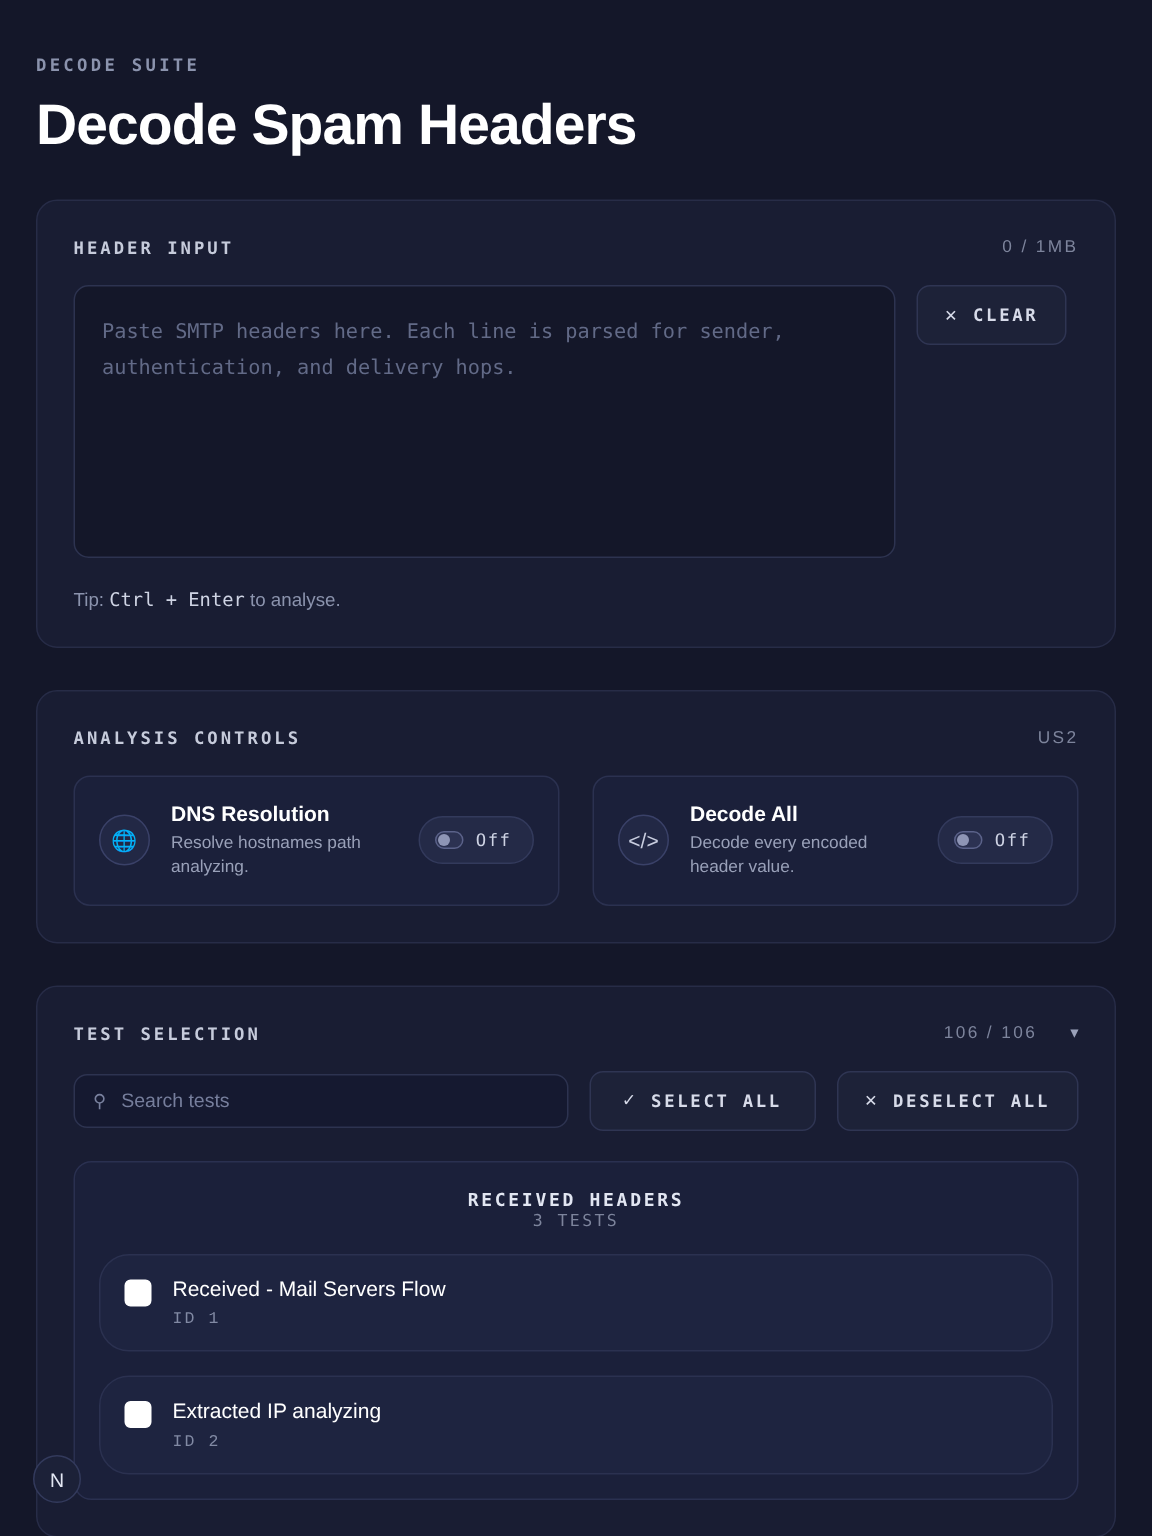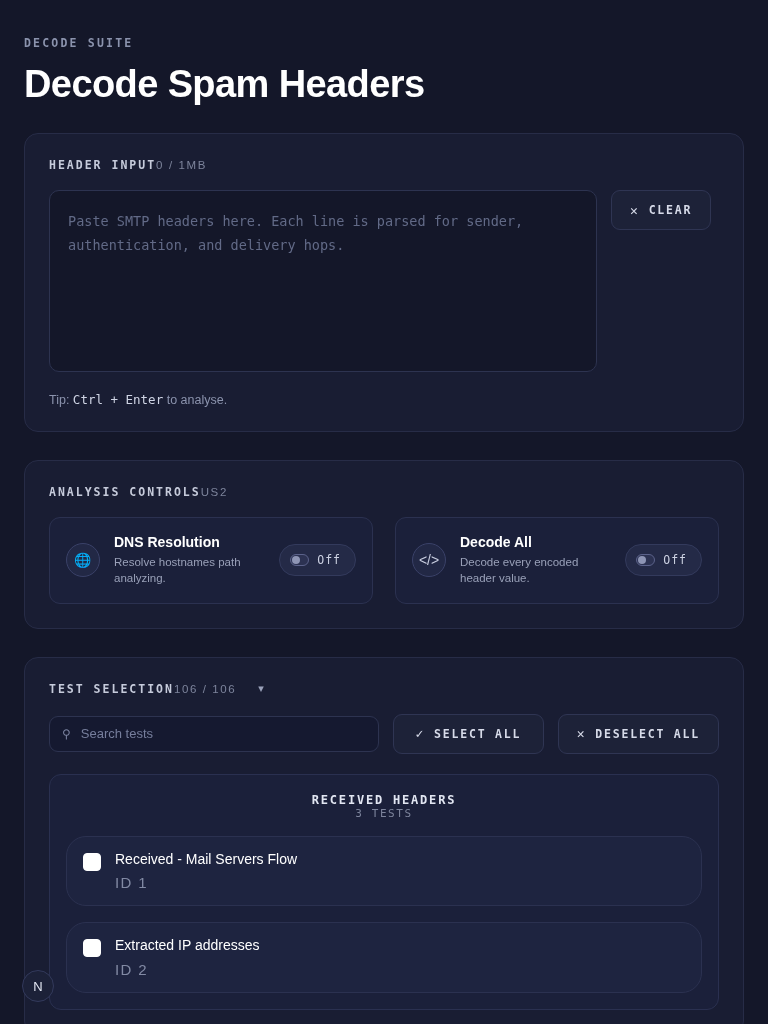--- a/index.html
+++ b/index.html
@@ -44,20 +44,21 @@
   .card {
     margin-top: 28px;
     background: #191d33;
     border: 1px solid #272c47;
     border-radius: 14px;
     padding: 24px;
   }
   .card-head {
     display: flex;
     align-items: center;
+    justify-content: space-between;
   }
   .card-label {
     font-family: "DejaVu Sans Mono", monospace;
     font-size: 11.5px;
     letter-spacing: 2px;
     color: #c6cbdb;
     font-weight: 700;
     text-transform: uppercase;
   }
   .card-meta {
@@ -256,22 +257,22 @@
     flex: 0 0 auto;
     margin-top: 2px;
     width: 18px; height: 18px;
     border-radius: 4px;
     background: #ffffff;
     border: 1px solid #ffffff;
   }
   .test-name { font-size: 14px; color: #ffffff; line-height: 1.2; }
   .test-id {
     margin-top: 7px;
-    font-family: Liberation Sans, sans-serif;
-    font-size: 15px;
+    font-family: Liberation Mono, monospace;
+    font-size: 11px;
     letter-spacing: 1.4px;
     color: #828aa4;
     text-transform: uppercase;
   }
 
   .badge {
     position: fixed;
     left: 22px;
     bottom: 22px;
     width: 32px; height: 32px;
@@ -381,21 +382,21 @@
         <span class="cb"></span>
         <span>
           <span class="test-name" style="display:block">Received - Mail Servers Flow</span>
           <span class="test-id" style="display:block">ID 1</span>
         </span>
       </div>
 
       <div class="test">
         <span class="cb"></span>
         <span>
-          <span class="test-name" style="display:block">Extracted IP addresses</span>
+          <span class="test-name" style="display:block">Extracted IP analyzing</span>
           <span class="test-id" style="display:block">ID 2</span>
         </span>
       </div>
 
     </div>
   </section>
 
   <div class="badge">N</div>
 </div>
 

